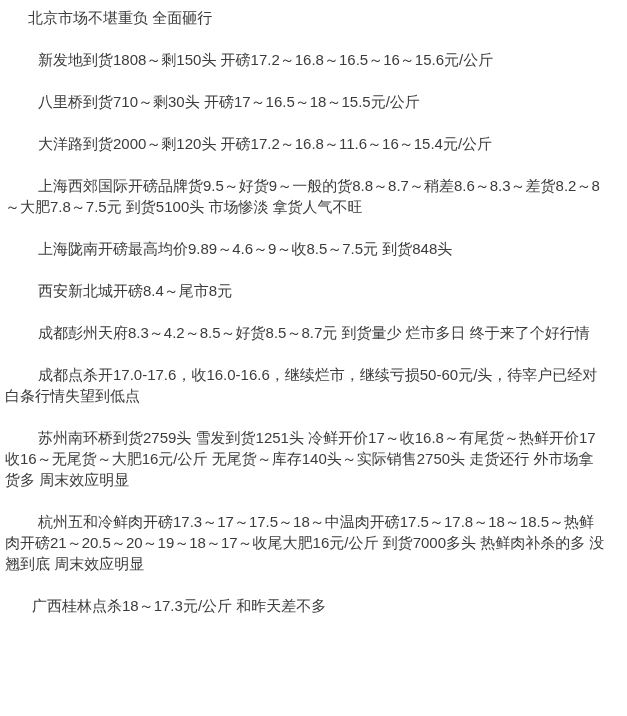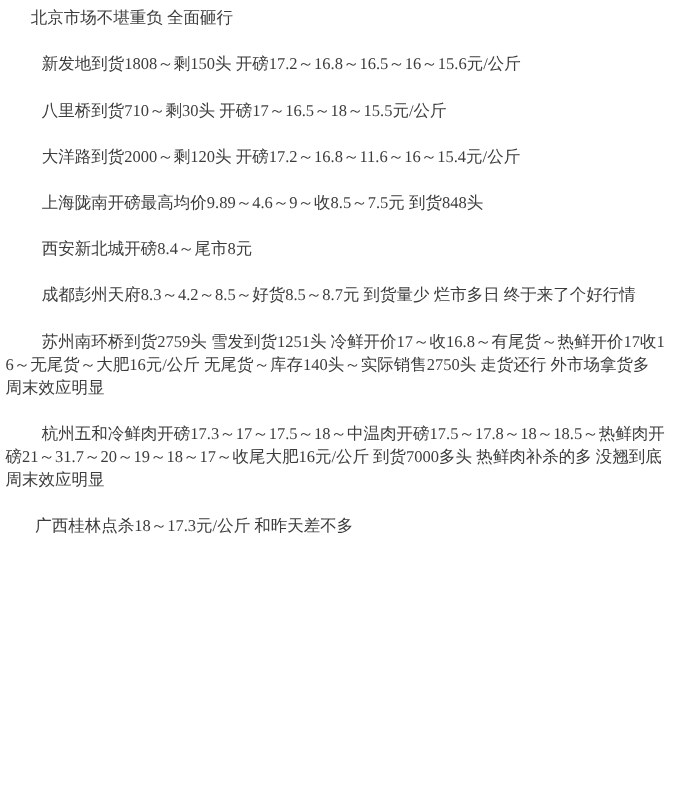--- a/index.html
+++ b/index.html
@@ -16,38 +16,39 @@
     font-size: 15px;
     line-height: 21px;
     color: #3c3c3c;
     background: #ffffff;
   }
   .report p {
     margin: 21px 16px 0 0;
     white-space: pre-wrap;
     text-indent: 33px;
     word-break: break-all;
-    font-family: Liberation Serif, serif;
   }
   .report p.headline {
     margin-top: 0;
     text-indent: 23px;
   }
   .report p.indent-sm {
     text-indent: 27px;
   }
 </style>
 </head>
 <body>
 
 <main class="report">
   <p class="headline">北京市场不堪重负 全面砸行</p>
   <p>新发地到货1808～剩150头 开磅17.2～16.8～16.5～16～15.6元/公斤</p>
   <p>八里桥到货710～剩30头 开磅17～16.5～18～15.5元/公斤</p>
   <p>大洋路到货2000～剩120头 开磅17.2～16.8～11.6～16～15.4元/公斤</p>
+  <p>上海西郊国际开磅品牌货9.5～好货9～一般的货8.8～8.7～稍差8.6～8.3～差货8.2～8～大肥7.8～7.5元 到货5100头 市场惨淡 拿货人气不旺</p>
   <p>上海陇南开磅最高均价9.89～4.6～9～收8.5～7.5元 到货848头</p>
   <p>西安新北城开磅8.4～尾市8元</p>
   <p>成都彭州天府8.3～4.2～8.5～好货8.5～8.7元 到货量少 烂市多日 终于来了个好行情</p>
+  <p>成都点杀开17.0-17.6，收16.0-16.6，继续烂市，继续亏损50-60元/头，待宰户已经对白条行情失望到低点</p>
   <p>苏州南环桥到货2759头 雪发到货1251头 冷鲜开价17～收16.8～有尾货～热鲜开价17收16～无尾货～大肥16元/公斤 无尾货～库存140头～实际销售2750头 走货还行 外市场拿货多 周末效应明显</p>
-  <p>杭州五和冷鲜肉开磅17.3～17～17.5～18～中温肉开磅17.5～17.8～18～18.5～热鲜肉开磅21～31.7～20～19～18～17～收尾大肥16元/公斤 到货7000多头 热鲜肉补杀的多 没翘到底 周末效应明显</p>
+  <p>杭州五和冷鲜肉开磅17.3～17～17.5～18～中温肉开磅17.5～17.8～18～18.5～热鲜肉开磅21～20.5～20～19～18～17～收尾大肥16元/公斤 到货7000多头 热鲜肉补杀的多 没翘到底 周末效应明显</p>
   <p class="indent-sm">广西桂林点杀18～17.3元/公斤 和昨天差不多</p>
 
 </main>
 
 </body></html>

